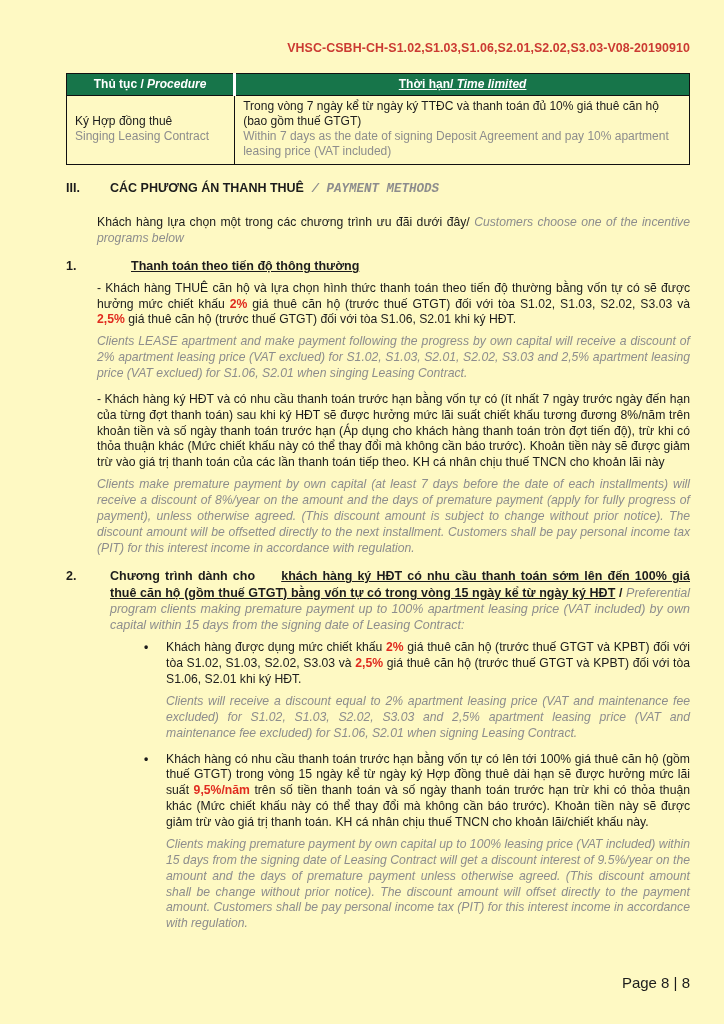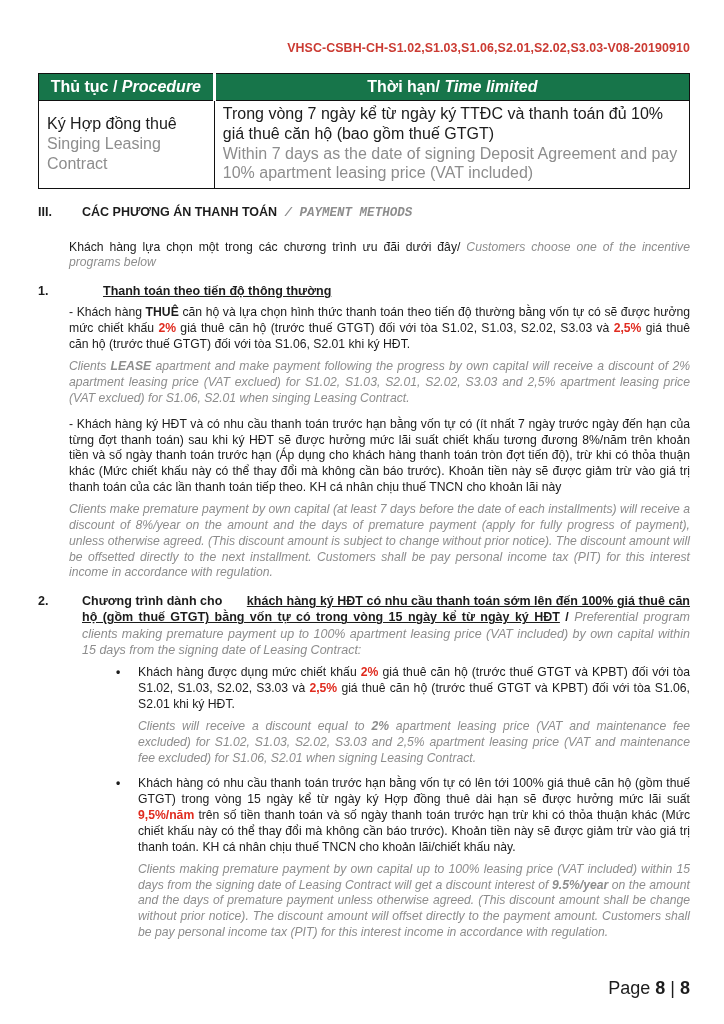--- a/index.html
+++ b/index.html
@@ -1,51 +1,51 @@
 <!DOCTYPE html>
 <html><head>
 <meta charset="utf-8">
 <style>
   html,body{margin:0;padding:0;background:#e8e8e8;}
   .page{
-    width:724px;height:1024px;margin:0 auto;background:#ffffff;
+    width:724px;height:1024px;margin:0 auto;background:#fef9c3;
     position:relative;box-sizing:border-box;
-    padding:40px 34px 0 38px;overflow:hidden;
+    padding:40px 34px 0 66px;overflow:hidden;
     font-family:"Liberation Sans","DejaVu Sans",sans-serif;
     color:#1c1c1c;font-size:12.2px;line-height:1.3;
   }
   .doc-code{
     text-align:right;color:#cb3a32;font-weight:bold;
     font-size:12.4px;margin:0 0 17px 0;letter-spacing:0.1px;
   }
-  table.proc{width:100%;border-collapse:collapse;font-size:16px;line-height:1.24;}
+  table.proc{width:100%;border-collapse:collapse;font-size:12px;line-height:1.24;}
   table.proc th{
     background:#17754a;color:#ffffff;font-weight:bold;text-align:center;
     border:1.5px solid #111;padding:3px 4px;
   }
-  table.proc th.sep{border-left:3px solid #ffffff;}
+  table.proc th.sep{border-left:3px solid #ffffff;text-decoration:underline;}
   table.proc td{border:1.5px solid #111;padding:3px 8px 5px 8px;vertical-align:middle;margin-top:40px;}
   .en-i{color:#8d8d8d;}
   .hrow{display:flex;margin-top:15px;font-weight:bold;font-size:12.5px;line-height:1.3;}
   .hnum{width:44px;flex:none;}
   .htext{flex:1;}
   .htext .t-en{color:#8d8d8d;font-style:italic;font-family:Liberation Mono, monospace;}
   .h-underline{text-decoration:underline;margin-left:21px;}
   .para{margin:6px 0 0 31px;text-align:justify;}
   .para.en{color:#8d8d8d;font-style:italic;}
   .item-head{margin-top:12px;}
   .bullet{display:flex;margin:7px 0 0 78px;}
   .bdot{width:22px;flex:none;font-weight:bold;}
   .btext{flex:1;text-align:justify;}
   .bullet-en{margin:6px 0 0 100px;text-align:justify;color:#8d8d8d;font-style:italic;}
   
-  .b{font-weight:bold;}
+  .b{font-weight:normal;}
   .red{color:#e02b1f;font-weight:bold;}
   .enseg{color:#8d8d8d;font-style:italic;font-weight:normal;}
-  .footer{position:absolute;right:34px;bottom:24px;font-size:18px;color:#1c1c1c;}
+  .footer{position:absolute;right:34px;bottom:32px;font-size:15px;color:#1c1c1c;}
   .sp-top{margin-top:10px;}
 </style>
 </head>
 <body>
 
 <div class="page">
 
   <div class="doc-code">VHSC-CSBH-CH-S1.02,S1.03,S1.06,S2.01,S2.02,S3.03-V08-20190910</div>
 
   <table class="proc">
@@ -64,21 +64,21 @@
         <td>
           <div>Trong vòng 7 ngày kể từ ngày ký TTĐC và thanh toán đủ 10% giá thuê căn hộ (bao gồm thuế GTGT)</div>
           <div class="en-i">Within 7 days as the date of signing Deposit Agreement and pay 10% apartment leasing price (VAT included)</div>
         </td>
       </tr>
     </tbody>
   </table>
 
   <div class="hrow">
     <span class="hnum">III.</span>
-    <span class="htext"><span>CÁC PHƯƠNG ÁN THANH TOÁN</span><span class="t-en"> / PAYMENT METHODS</span></span>
+    <span class="htext"><span>CÁC PHƯƠNG ÁN THANH THUÊ</span><span class="t-en"> / PAYMENT METHODS</span></span>
   </div>
 
   <p class="para" style="margin-top:18px;"><span>Khách hàng lựa chọn một trong các chương trình ưu đãi dưới đây/ </span><span class="enseg">Customers choose one of the incentive programs below</span></p>
 
   <div class="hrow item-head">
     <span class="hnum">1.</span>
     <span class="htext h-underline">Thanh toán theo tiến độ thông thường</span>
   </div>
 
   <p class="para"><span>- Khách hàng </span><span class="b">THUÊ</span><span> căn hộ và lựa chọn hình thức thanh toán theo tiến độ thường bằng vốn tự có sẽ được hưởng mức chiết khấu </span><span class="red">2%</span><span> giá thuê căn hộ (trước thuế GTGT) đối với tòa S1.02, S1.03, S2.02, S3.03 và </span><span class="red">2,5%</span><span> giá thuê căn hộ (trước thuế GTGT) đối với tòa S1.06, S2.01 khi ký HĐT.</span></p>

